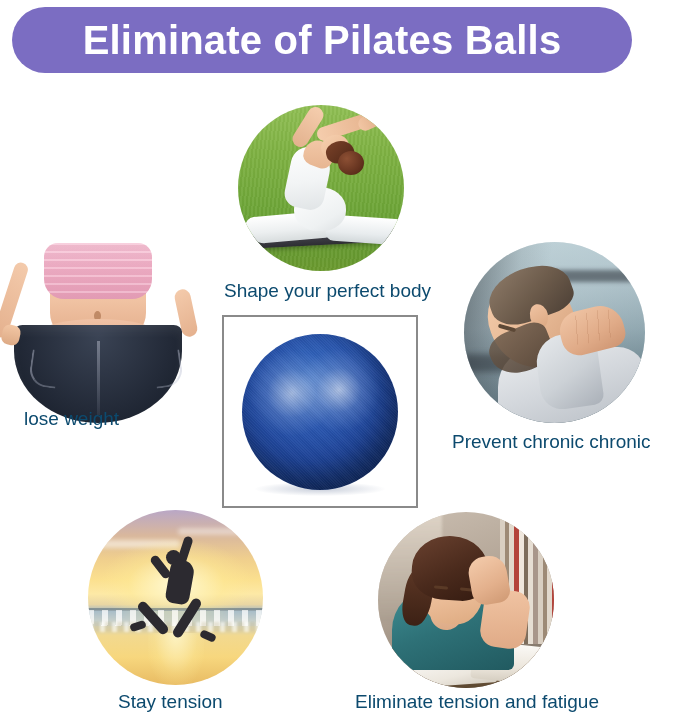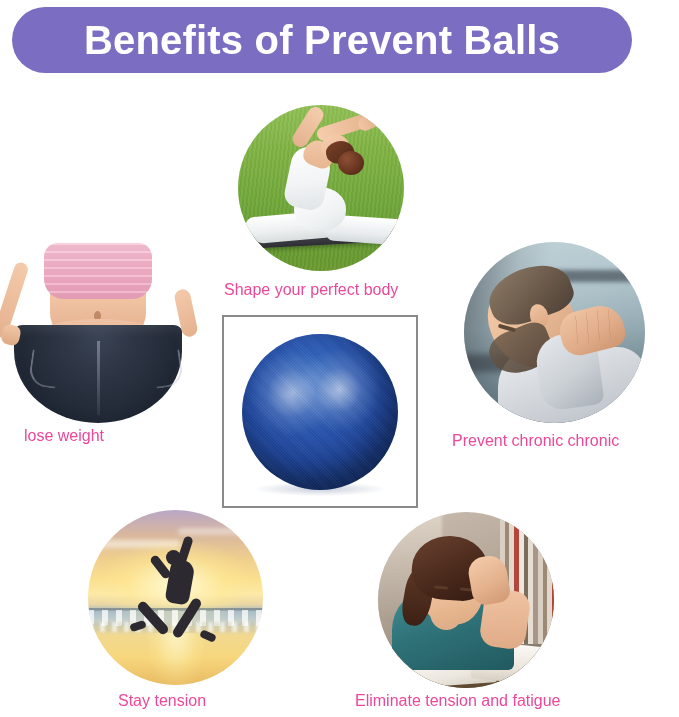--- a/index.html
+++ b/index.html
@@ -35,22 +35,22 @@
     font-size: 40px;
     font-weight: bold;
     letter-spacing: 0.2px;
     line-height: 1;
     white-space: nowrap;
   }
 
   
   .benefit-label {
     position: absolute;
-    color: #ec4899;
-    font-size: 16px;
+    color: #0c4a6e;
+    font-size: 19px;
     line-height: 1.2;
     white-space: nowrap;
   }
 
   
   .photo-circle {
     position: absolute;
     border-radius: 50%;
     overflow: hidden;
   }
@@ -664,30 +664,30 @@
     left: 50%;
     bottom: 10px;
     width: 130px; height: 14px;
     margin-left: -65px;
     background: radial-gradient(ellipse at center, rgba(70,90,130,.30) 0%, rgba(70,90,130,0) 72%);
     border-radius: 50%;
   }
 
   
   #label-shape   { left: 224px; top: 280px; }
-  #label-lose    { left: 24px;  top: 426px; }
+  #label-lose    { left: 24px;  top: 408px; }
   #label-prevent { left: 452px; top: 431px; }
   #label-stay    { left: 118px; top: 691px; }
   #label-elim    { left: 355px; top: 691px; }
 </style>
 </head>
 <body>
 
 <div id="title-banner">
-  <span id="title-text">Benefits of Prevent Balls</span>
+  <span id="title-text">Eliminate of Pilates Balls</span>
 </div>
 
 <div id="photo-yoga" class="photo-circle">
   <div class="grass"></div>
   <div class="mat"></div>
   <div class="leg-front"></div>
   <div class="leg-back"></div>
   <div class="hip"></div>
   <div class="torso"></div>
   <div class="chest"></div>

